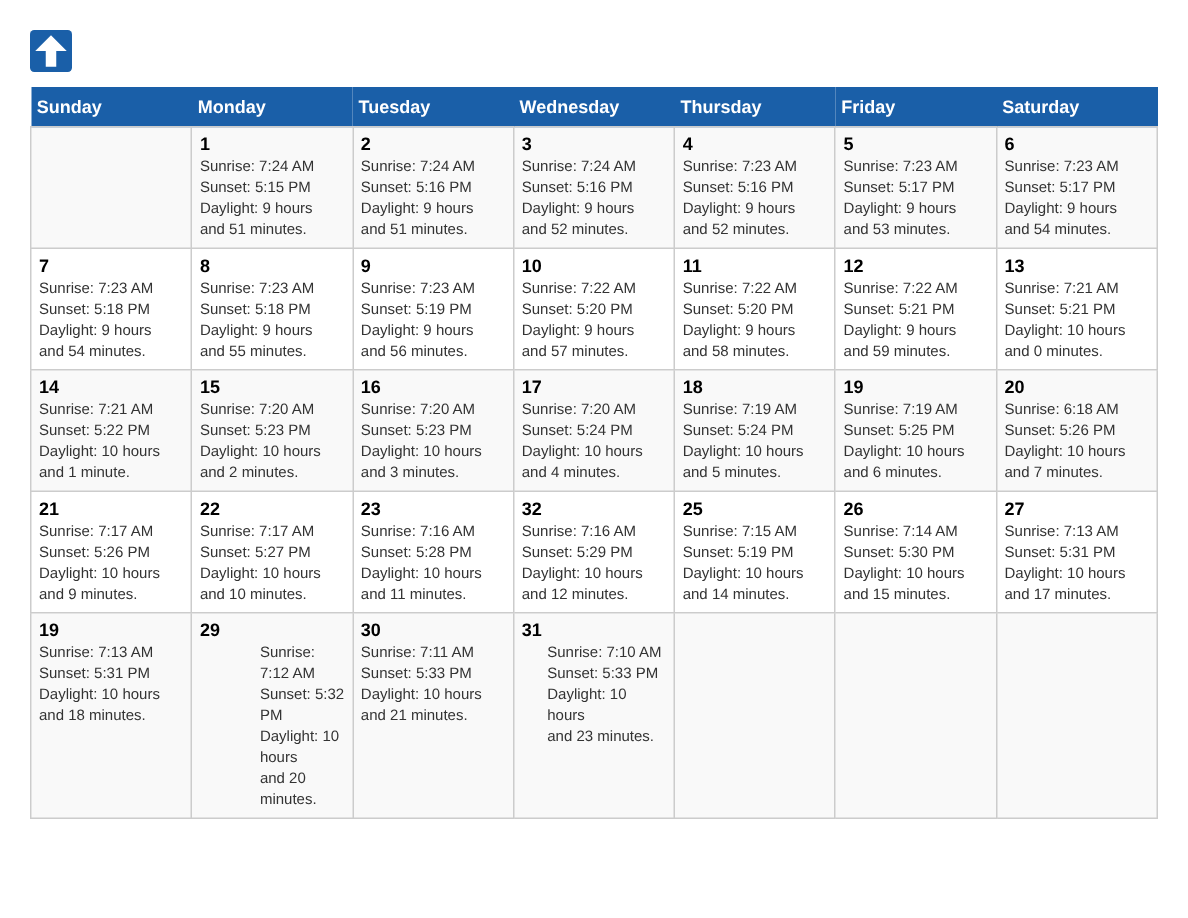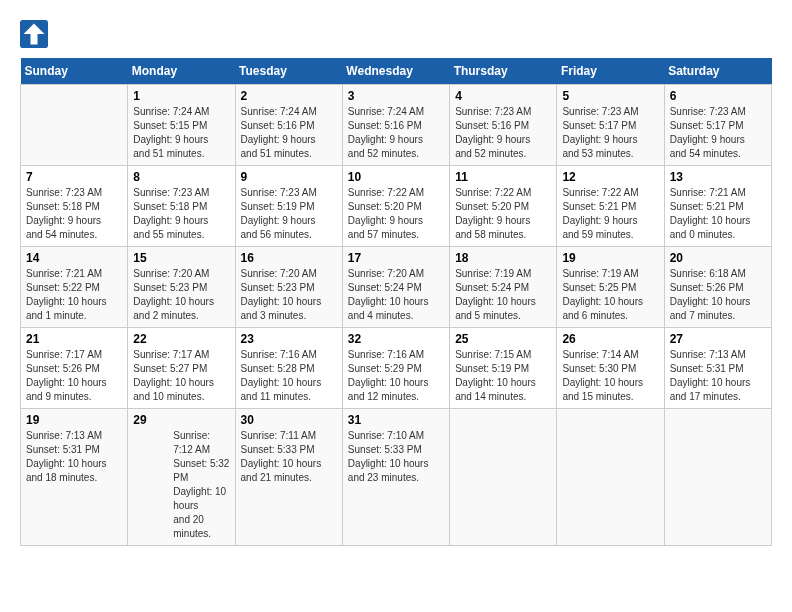--- a/index.html
+++ b/index.html
@@ -336,21 +336,21 @@
         </td>
         <td>
           <span class="day-number">30</span>
           <div class="day-info" style="white-space: pre-line;">Sunrise: 7:11 AM
 Sunset: 5:33 PM
 Daylight: 10 hours
 and 21 minutes.</div>
         </td>
         <td>
           <span class="day-number">31</span>
-          <div class="day-info" style="white-space: pre-line;">Sunrise: 7:10 AM
+          <div class="day-info" style="white-space: pre-line; margin-left: 17px;">Sunrise: 7:10 AM
 Sunset: 5:33 PM
 Daylight: 10 hours
 and 23 minutes.</div>
         </td>
         <td class="empty"></td>
         <td class="empty"></td>
         <td class="empty"></td>
       </tr>
     </tbody>
 </table>

